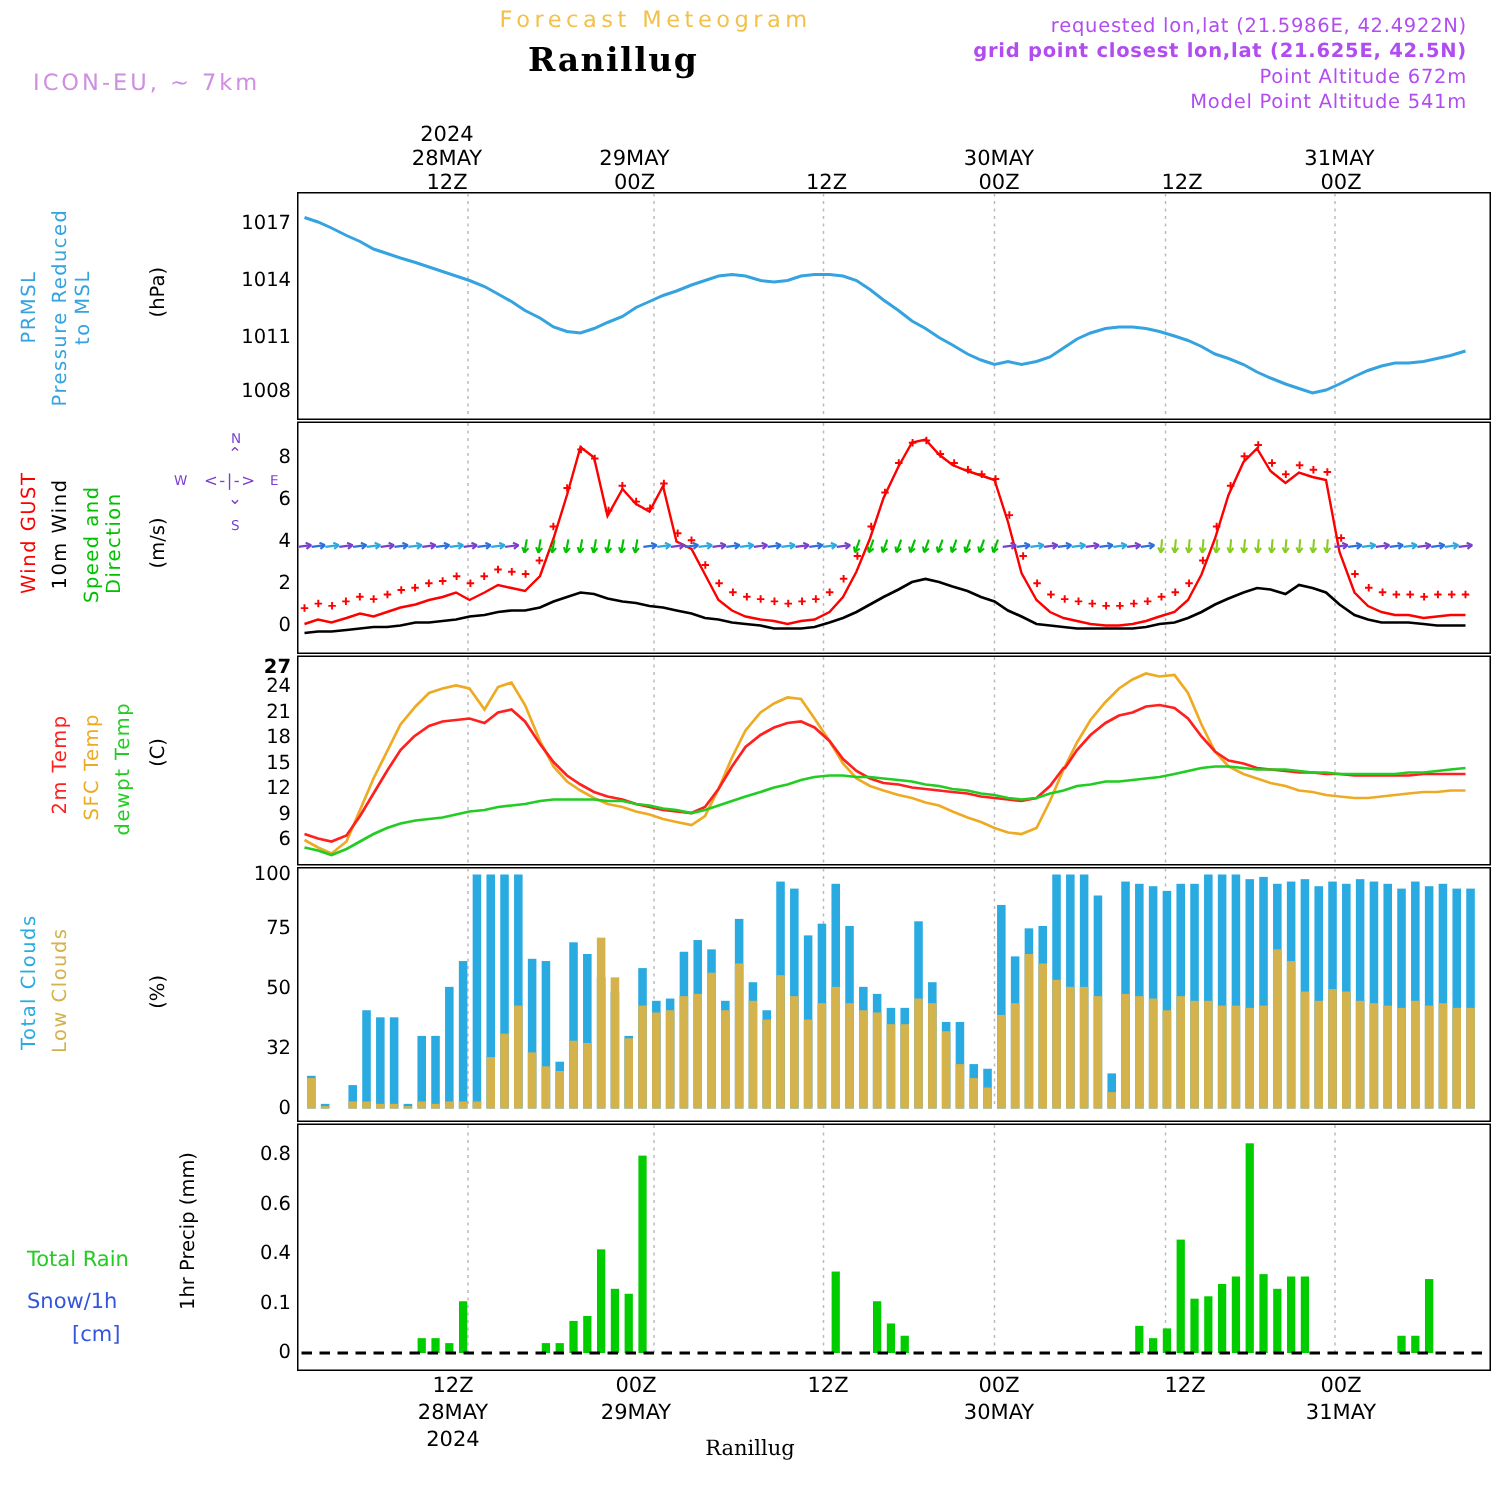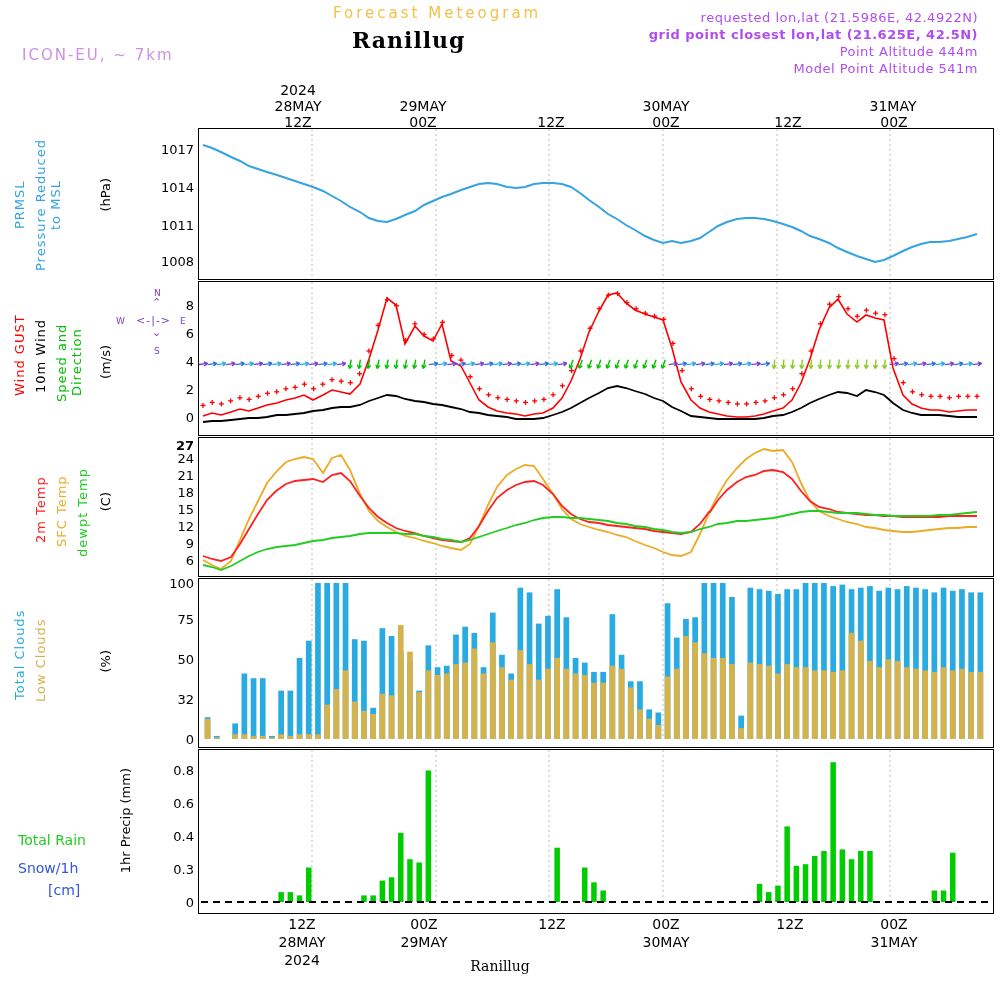--- a/index.html
+++ b/index.html
@@ -50,21 +50,21 @@
   #compass .c-varr2{position:absolute;left:36px;top:38px;font-size:11px;}
 </style>
 </head>
 <body>
 
 <div class="abs" id="hdr-forecast">Forecast Meteogram</div>
 <div class="abs" id="hdr-title">Ranillug</div>
 <div class="abs" id="hdr-model">ICON-EU, ~ 7km</div>
 <div class="abs hdr-right" id="hdr-req">requested lon,lat (21.5986E, 42.4922N)</div>
 <div class="abs hdr-right" id="hdr-grid">grid point closest lon,lat (21.625E, 42.5N)</div>
-<div class="abs hdr-right" id="hdr-alt">Point Altitude 444m</div>
+<div class="abs hdr-right" id="hdr-alt">Point Altitude 672m</div>
 <div class="abs hdr-right" id="hdr-malt">Model Point Altitude 541m</div>
 <div class="abs" id="watermark">by Angel</div>
 
 <div class="xtop" style="left:268px;top:82px;width:60px;">2024</div>
 <div class="xtop" style="left:268px;top:98px;width:60px;">28MAY</div>
 <div class="xtop" style="left:272px;top:114px;width:52px;">12Z</div>
 <div class="xtop" style="left:392px;top:98px;width:62px;">29MAY</div>
 <div class="xtop" style="left:397px;top:114px;width:52px;">00Z</div>
 <div class="xtop" style="left:525px;top:114px;width:52px;">12Z</div>
 <div class="xtop" style="left:635px;top:98px;width:62px;">30MAY</div>
@@ -834,21 +834,21 @@
           <rect x="659.0" y="101.0" width="5.5" height="51.0" fill="#00cc00"></rect>
           <rect x="668.2" y="101.0" width="5.5" height="51.0" fill="#00cc00"></rect>
           <rect x="732.6" y="140.5" width="5.5" height="11.5" fill="#00cc00"></rect>
           <rect x="741.8" y="140.5" width="5.5" height="11.5" fill="#00cc00"></rect>
           <rect x="751.0" y="102.7" width="5.5" height="49.3" fill="#00cc00"></rect>
         </g>
       <line x1="2" y1="152" x2="792" y2="152" stroke="#000" stroke-width="2" stroke-dasharray="7,5"></line>
     </svg>
   </div>
   <div class="ylab" style="top:152px;">0</div>
-  <div class="ylab" style="top:119px;">0.3</div>
+  <div class="ylab" style="top:119px;">0.1</div>
   <div class="ylab" style="top:86px;">0.4</div>
   <div class="ylab" style="top:53px;">0.6</div>
   <div class="ylab" style="top:20px;">0.8</div>
 </div>
 <div class="abs" style="left:18px;top:832px;font-size:14px;color:#22cc22;">Total  Rain</div>
 <div class="abs" style="left:18px;top:860px;font-size:14px;color:#3355dd;">Snow/1h</div>
 <div class="abs" style="left:48px;top:882px;font-size:14px;color:#3355dd;">[cm]</div>
 <div class="unit" style="left:118px;top:768px;color:#000;">1hr Precip (mm)</div>
 
 <div class="xbot" style="left:274px;top:916px;width:56px;">12Z</div>

